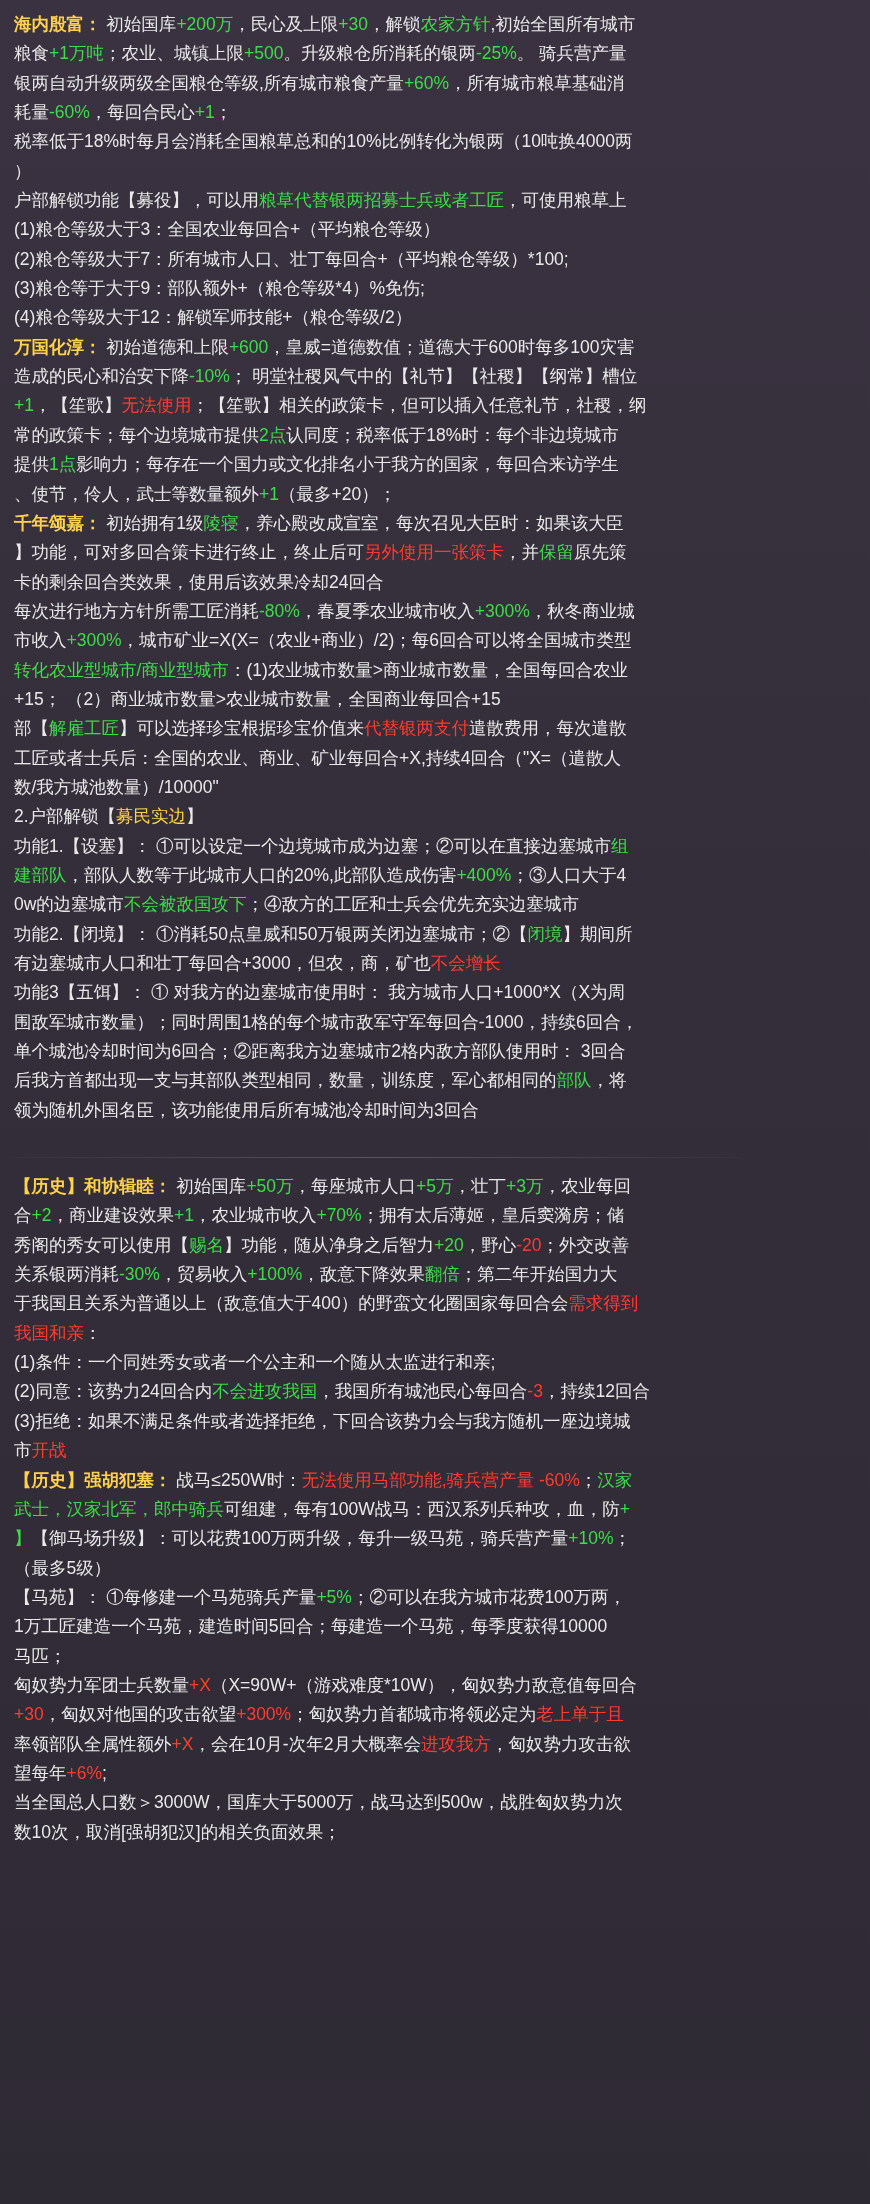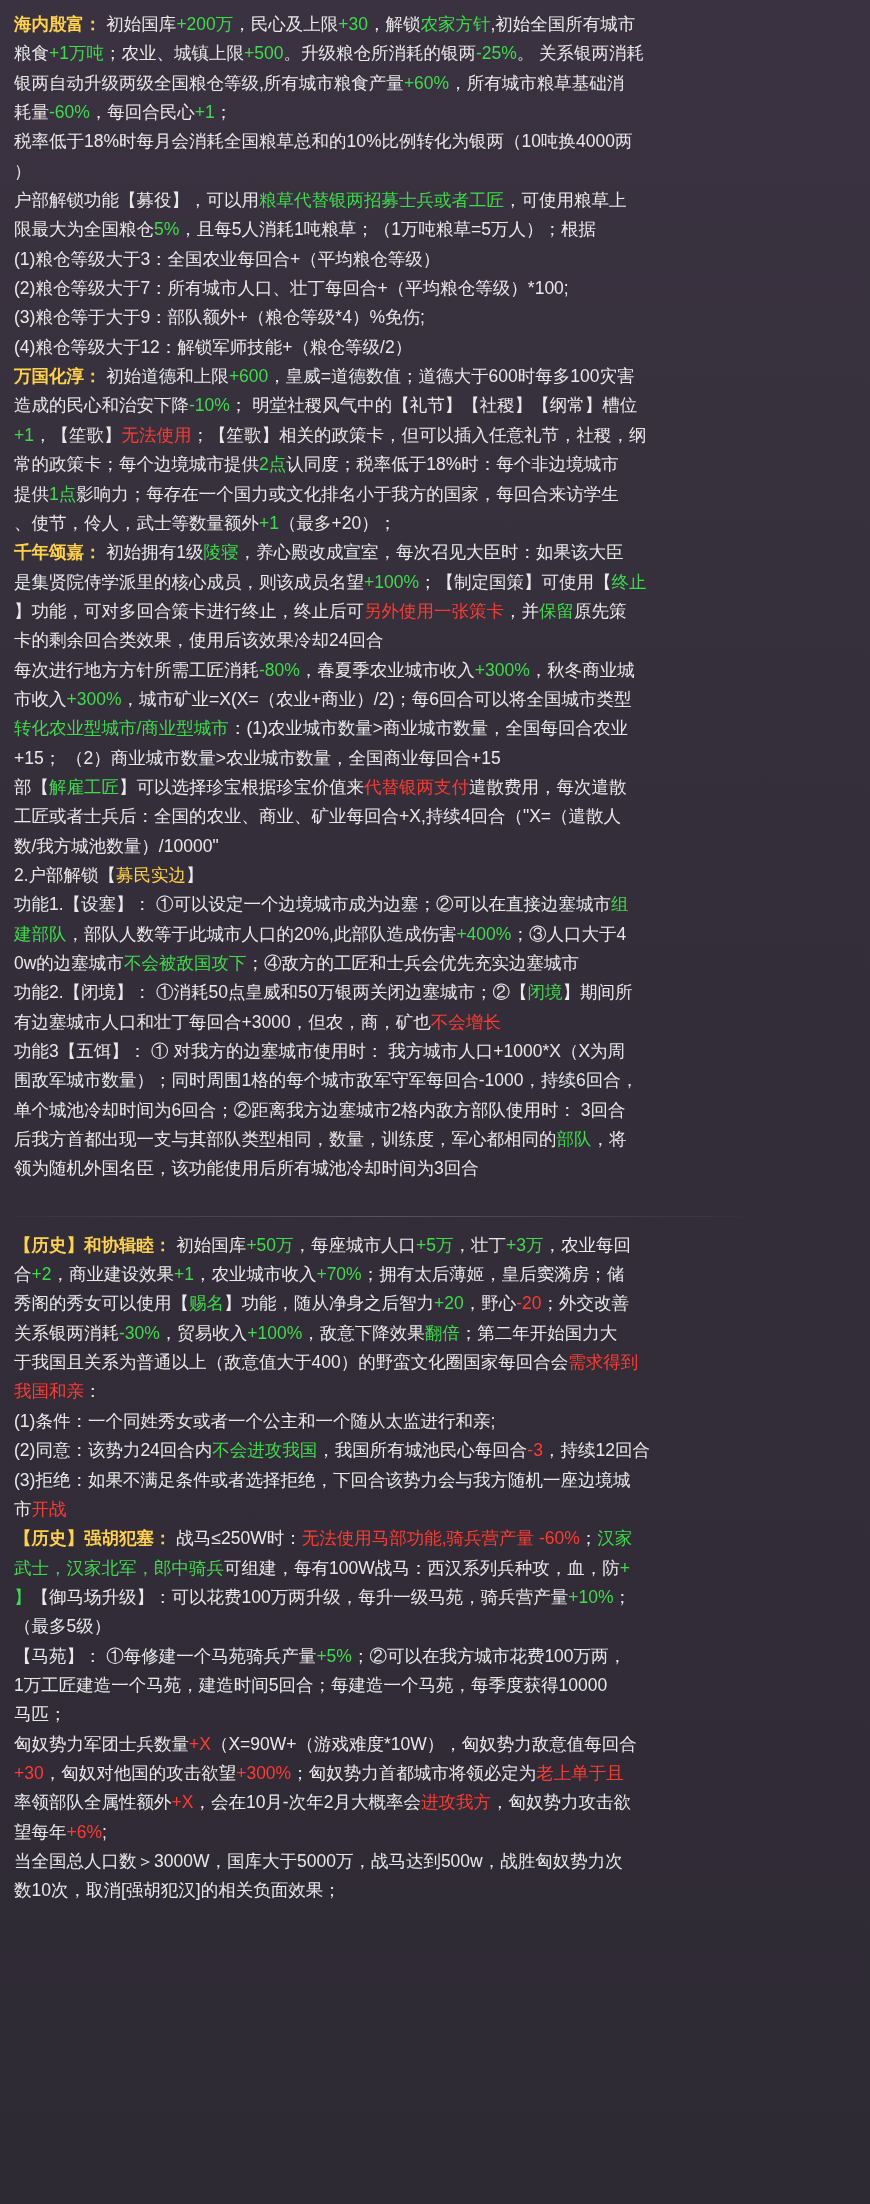--- a/index.html
+++ b/index.html
@@ -47,43 +47,41 @@
   .gap { height: 14px; }
   .sp { display: inline; }
 </style>
 </head>
 <body>
 
 <div class="page">
   <div id="content">
       <div class="section">
         <div class="para"><span class="sp hd">海内殷富：</span><span class="sp w">  初始国库</span><span class="sp g">+200万</span><span class="sp w">，民心及上限</span><span class="sp g">+30</span><span class="sp w">，解锁</span><span class="sp g">农家方针</span><span class="sp w">,初始全国所有城市</span></div>
-        <div class="para"><span class="sp w">粮食</span><span class="sp g">+1万吨</span><span class="sp w">；农业、城镇上限</span><span class="sp g">+500</span><span class="sp w">。升级粮仓所消耗的银两</span><span class="sp g">-25%</span><span class="sp w">。 关系银两消耗</span></div>
+        <div class="para"><span class="sp w">粮食</span><span class="sp g">+1万吨</span><span class="sp w">；农业、城镇上限</span><span class="sp g">+500</span><span class="sp w">。升级粮仓所消耗的银两</span><span class="sp g">-25%</span><span class="sp w">。 骑兵营产量</span></div>
         <div class="para"><span class="sp w">银两自动升级两级全国粮仓等级,所有城市粮食产量</span><span class="sp g">+60%</span><span class="sp w">，所有城市粮草基础消</span></div>
         <div class="para"><span class="sp w">耗量</span><span class="sp g">-60%</span><span class="sp w">，每回合民心</span><span class="sp g">+1</span><span class="sp w">；</span></div>
         <div class="para"><span class="sp w">税率低于18%时每月会消耗全国粮草总和的10%比例转化为银两（10吨换4000两</span></div>
         <div class="para"><span class="sp w">）</span></div>
         <div class="para"><span class="sp w">户部解锁功能【募役】，可以用</span><span class="sp g">粮草代替银两招募士兵或者工匠</span><span class="sp w">，可使用粮草上</span></div>
-        <div class="para"><span class="sp w">限最大为全国粮仓</span><span class="sp g">5%</span><span class="sp w">，且每5人消耗1吨粮草；（1万吨粮草=5万人）；根据</span></div>
         <div class="para"><span class="sp w">(1)粮仓等级大于3：全国农业每回合+（平均粮仓等级）</span></div>
         <div class="para"><span class="sp w">(2)粮仓等级大于7：所有城市人口、壮丁每回合+（平均粮仓等级）*100;</span></div>
         <div class="para"><span class="sp w">(3)粮仓等于大于9：部队额外+（粮仓等级*4）%免伤;</span></div>
         <div class="para"><span class="sp w">(4)粮仓等级大于12：解锁军师技能+（粮仓等级/2）</span></div>
       </div>
       <div class="section">
         <div class="para"><span class="sp hd">万国化淳：</span><span class="sp w">  初始道德和上限</span><span class="sp g">+600</span><span class="sp w">，皇威=道德数值；道德大于600时每多100灾害</span></div>
         <div class="para"><span class="sp w">造成的民心和治安下降</span><span class="sp g">-10%</span><span class="sp w">；  明堂社稷风气中的【礼节】【社稷】【纲常】槽位</span></div>
         <div class="para"><span class="sp g">+1</span><span class="sp w">，【笙歌】</span><span class="sp r">无法使用</span><span class="sp w">；【笙歌】相关的政策卡，但可以插入任意礼节，社稷，纲</span></div>
         <div class="para"><span class="sp w">常的政策卡；每个边境城市提供</span><span class="sp g">2点</span><span class="sp w">认同度；税率低于18%时：每个非边境城市</span></div>
         <div class="para"><span class="sp w">提供</span><span class="sp g">1点</span><span class="sp w">影响力；每存在一个国力或文化排名小于我方的国家，每回合来访学生</span></div>
         <div class="para"><span class="sp w">、使节，伶人，武士等数量额外</span><span class="sp g">+1</span><span class="sp w">（最多+20）；</span></div>
       </div>
       <div class="section">
         <div class="para"><span class="sp hd">千年颂嘉：</span><span class="sp w">  初始拥有1级</span><span class="sp g">陵寝</span><span class="sp w">，养心殿改成宣室，每次召见大臣时：如果该大臣</span></div>
-        <div class="para"><span class="sp w">是集贤院侍学派里的核心成员，则该成员名望</span><span class="sp g">+100%</span><span class="sp w">；【制定国策】可使用【</span><span class="sp g">终止</span></div>
         <div class="para"><span class="sp w">】功能，可对多回合策卡进行终止，终止后可</span><span class="sp r">另外使用一张策卡</span><span class="sp w">，并</span><span class="sp g">保留</span><span class="sp w">原先策</span></div>
         <div class="para"><span class="sp w">卡的剩余回合类效果，使用后该效果冷却24回合</span></div>
         <div class="para"><span class="sp w">每次进行地方方针所需工匠消耗</span><span class="sp g">-80%</span><span class="sp w">，春夏季农业城市收入</span><span class="sp g">+300%</span><span class="sp w">，秋冬商业城</span></div>
         <div class="para"><span class="sp w">市收入</span><span class="sp g">+300%</span><span class="sp w">，城市矿业=X(X=（农业+商业）/2)；每6回合可以将全国城市类型</span></div>
         <div class="para"><span class="sp g">转化农业型城市/商业型城市</span><span class="sp w">：(1)农业城市数量&gt;商业城市数量，全国每回合农业</span></div>
         <div class="para"><span class="sp w">+15</span><span class="sp w">；  （2）商业城市数量&gt;农业城市数量，全国商业每回合+15</span></div>
       </div>
       <div class="section">
         <div class="para"><span class="sp w">部【</span><span class="sp g">解雇工匠</span><span class="sp w">】可以选择珍宝根据珍宝价值来</span><span class="sp r">代替银两支付</span><span class="sp w">遣散费用，每次遣散</span></div>
         <div class="para"><span class="sp w">工匠或者士兵后：全国的农业、商业、矿业每回合+X,持续4回合（"X=（遣散人</span></div>

